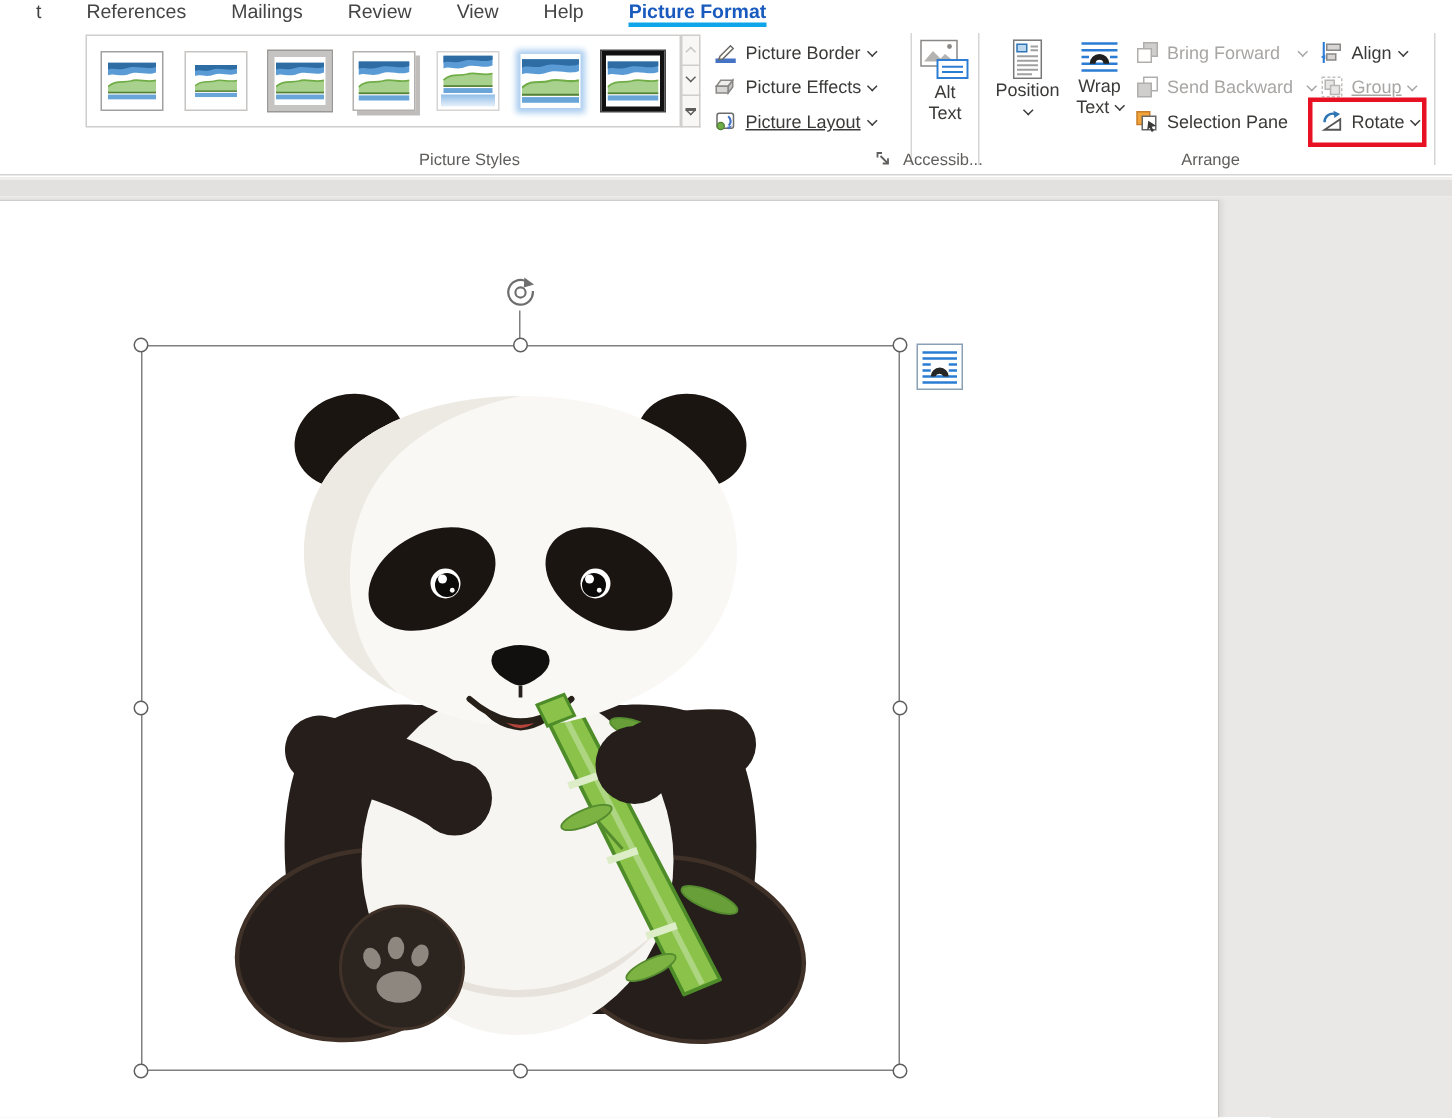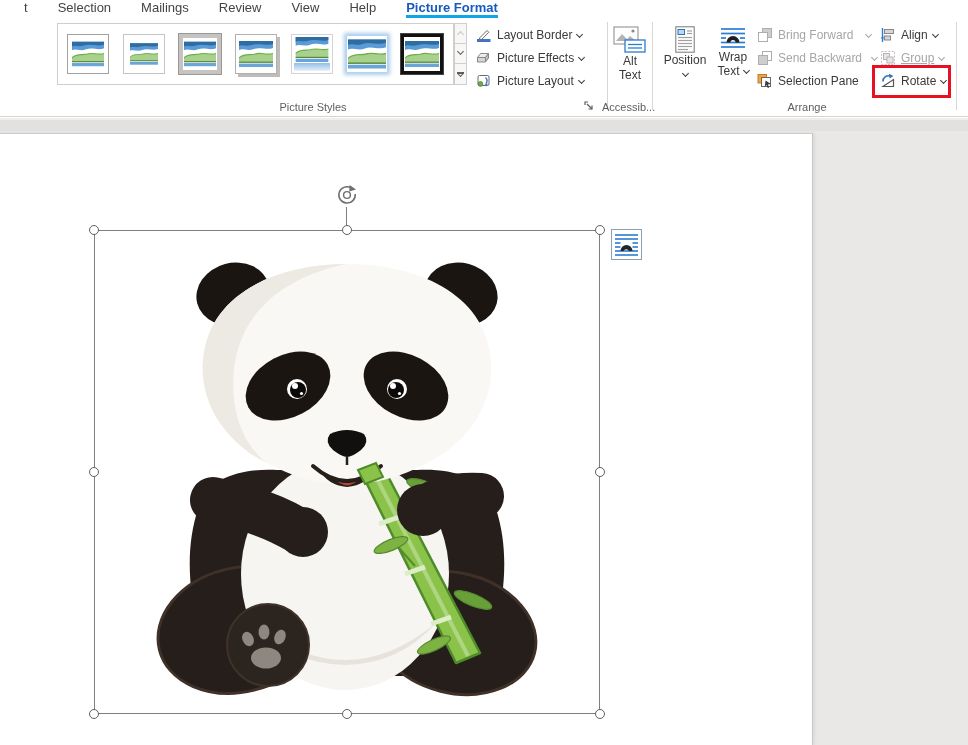--- a/index.html
+++ b/index.html
@@ -83,21 +83,21 @@
   .layout-btn { position:absolute; left:611px; top:229px; width:31px; height:31px; background:#fff;
                 border:1px solid #8aa0b5; z-index:9; display:flex; align-items:center; justify-content:center; }
 </style>
 </head>
 <body>
 
 <div class="app">
 
   <div class="tabrow">
     <span class="tab">t</span>
-    <span class="tab">Selection</span>
+    <span class="tab">References</span>
     <span class="tab">Mailings</span>
     <span class="tab">Review</span>
     <span class="tab">View</span>
     <span class="tab">Help</span>
     <span class="tab active">Picture Format</span>
   </div>
 
   <div class="ribbon">
 
 
@@ -203,33 +203,33 @@
           <span class="chev" style="margin-top:-4px"></span>
         </span>
       </div>
     </div>
 
     <div class="stylebtn-row" style="left:476px; top:8px;">
       <svg class="icon16" viewBox="0 0 16 16">
         <rect x="1" y="12" width="13.5" height="3" fill="#4472c4"></rect>
         <polygon points="4,10.5 11,3.5 12.8,5.3 5.8,12.3 3.2,12.6" fill="#fffdf6" stroke="#6b6b6b" stroke-width="1"></polygon>
       </svg>
-      <span>Layout Border</span>
+      <span>Picture Border</span>
       <span class="chev"></span>
     </div>
     <div class="stylebtn-row" style="left:476px; top:31px;">
       <svg class="icon16" viewBox="0 0 16 16">
         <polygon points="4.5,3.5 12.5,3.5 9.5,7.5 1.5,7.5" fill="#efedeb" stroke="#8a8886"></polygon>
         <polygon points="1.5,7.5 9.5,7.5 9.5,12 1.5,12" fill="#d8d6d4" stroke="#8a8886"></polygon>
         <polygon points="9.5,7.5 12.5,3.5 12.5,8 9.5,12" fill="#c4c2c0" stroke="#8a8886"></polygon>
       </svg>
       <span>Picture Effects</span>
       <span class="chev"></span>
     </div>
-    <div class="stylebtn-row" style="left:476px; top:54px;">
+    <div class="stylebtn-row" style="left:476px; top:54px;text-decoration:underline;">
       <svg class="icon16" viewBox="0 0 16 16">
         <rect x="2" y="2.5" width="11" height="10" rx="1.5" fill="#fff" stroke="#6b6b6b"></rect>
         <path d="M9.5,4.5 Q12.5,7.5 9.8,10.8" fill="none" stroke="#4472c4" stroke-width="1.4"></path>
         <polygon points="8.6,11.6 12.2,10.6 10,13.4" fill="#4472c4"></polygon>
         <circle cx="4.5" cy="11" r="2.4" fill="#70ad47" stroke="#507e35" stroke-width="0.8"></circle>
       </svg>
       <span>Picture Layout</span>
       <span class="chev"></span>
     </div>
 

